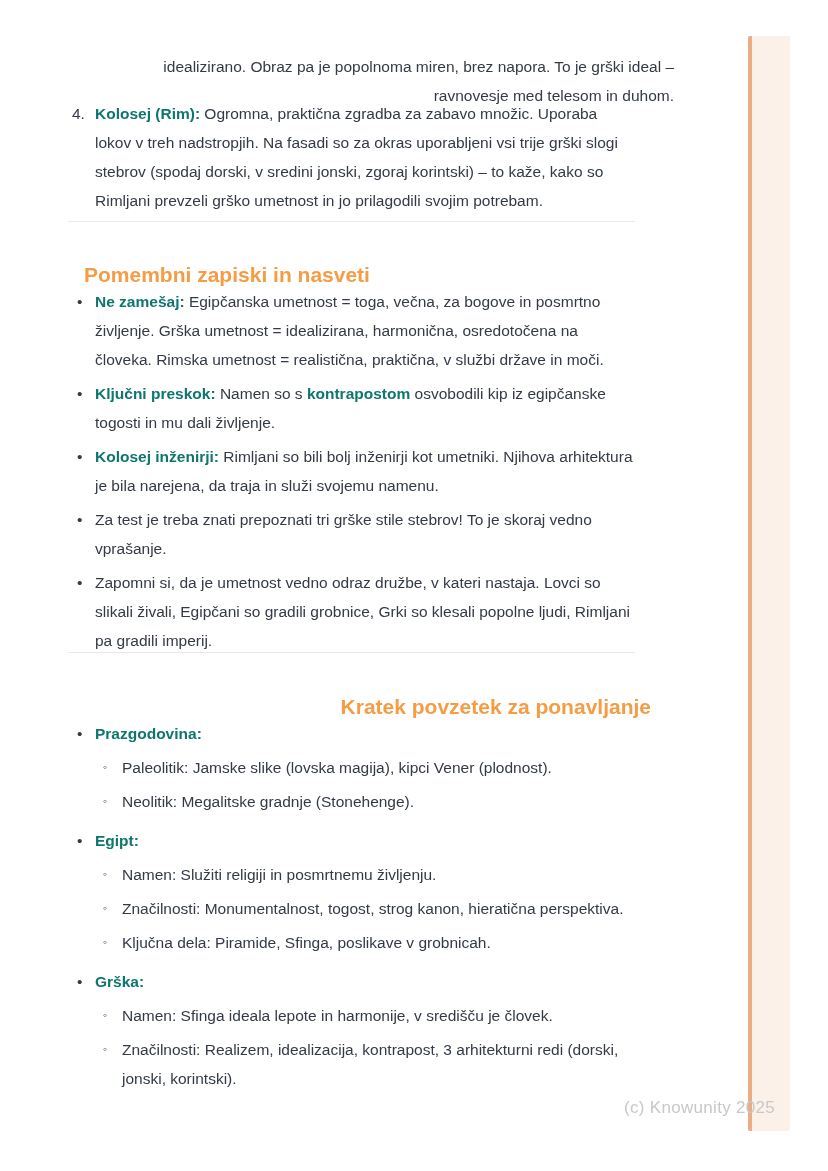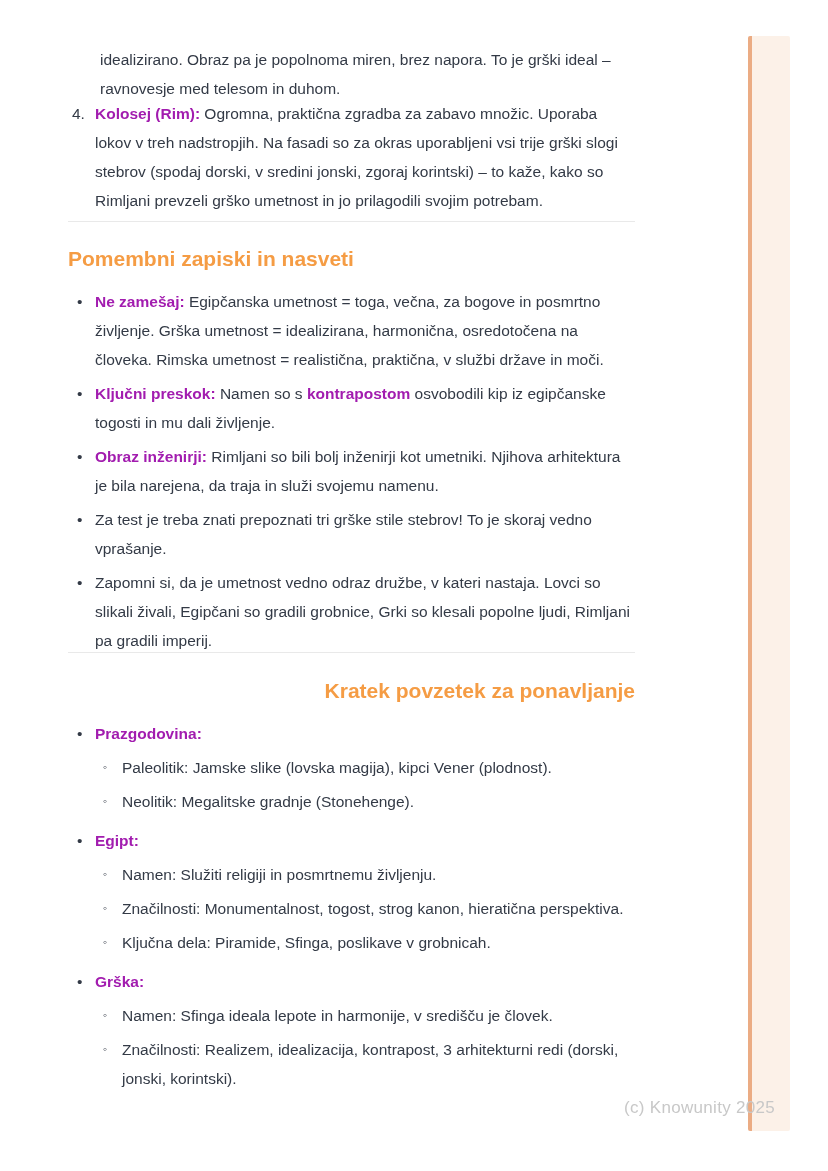--- a/index.html
+++ b/index.html
@@ -4,31 +4,31 @@
 <style>
   html,body{margin:0;padding:0;}
   body{
     width:828px;height:1171px;position:relative;background:#ffffff;
     font-family:"Liberation Sans","DejaVu Sans",sans-serif;
     color:#333a46;font-size:15.5px;line-height:29px;
     -webkit-font-smoothing:antialiased;overflow:hidden;
   }
   .abs{position:absolute;}
   .content-col{left:68px;width:567px;}
-  .para{margin:5px;padding-left:27px;}
+  .para{margin:12px;padding-left:27px;text-align:right;}
   .divider{height:1px;background:#e9e9e9;width:567px;}
   h2.section-heading{
-    margin:0;font-size:21px;line-height:26px;font-weight:700;color:#f59c44;
+    margin:16px;font-size:21px;line-height:26px;font-weight:700;color:#f59c44;
   }
   ul.blist{list-style:none;margin:0;padding:0;}
   ul.blist > li{display:flex;margin:0 0 5px 0;}
   .marker{flex:0 0 27px;box-sizing:border-box;padding-left:9px;color:#333a46;}
   .num-marker{flex:0 0 27px;box-sizing:border-box;padding-left:4px;}
   .li-text{flex:1 1 auto;}
-  .bold{font-weight:700;color:#a21caf;}
+  .bold{font-weight:700;color:#0f766e;}
   ul.sublist{list-style:none;margin:5px 0 0 0;padding:0;}
   ul.sublist > li{display:flex;margin:0 0 5px 0;}
   .sub-marker{flex:0 0 27px;box-sizing:border-box;padding-left:8px;font-size:12px;color:#333a46;}
   .side-strip{
     left:748px;top:36px;width:42px;height:1095px;
     background:#fcf1e8;border-left:4px solid #ebac84;box-sizing:border-box;
     border-radius:2px;
   }
   .footer-note{
     right:53px;top:1100px;font-size:17px;line-height:16px;color:#c8c8c8;
@@ -58,21 +58,21 @@
     <li>
       <span class="marker">•</span>
       <span class="li-text"><span class="bold">Ne zamešaj:</span><span> Egipčanska umetnost = toga, večna, za bogove in posmrtno življenje. Grška umetnost = idealizirana, harmonična, osredotočena na človeka. Rimska umetnost = realistična, praktična, v službi države in moči.</span></span>
     </li>
     <li>
       <span class="marker">•</span>
       <span class="li-text"><span class="bold">Ključni preskok:</span><span> Namen so s </span><span class="bold">kontrapostom</span><span> osvobodili kip iz egipčanske togosti in mu dali življenje.</span></span>
     </li>
     <li>
       <span class="marker">•</span>
-      <span class="li-text"><span class="bold">Obraz inženirji:</span><span> Rimljani so bili bolj inženirji kot umetniki. Njihova arhitektura je bila narejena, da traja in služi svojemu namenu.</span></span>
+      <span class="li-text"><span class="bold">Kolosej inženirji:</span><span> Rimljani so bili bolj inženirji kot umetniki. Njihova arhitektura je bila narejena, da traja in služi svojemu namenu.</span></span>
     </li>
     <li>
       <span class="marker">•</span>
       <span class="li-text"><span>Za test je treba znati prepoznati tri grške stile stebrov! To je skoraj vedno vprašanje.</span></span>
     </li>
     <li>
       <span class="marker">•</span>
       <span class="li-text"><span>Zapomni si, da je umetnost vedno odraz družbe, v kateri nastaja. Lovci so slikali živali, Egipčani so gradili grobnice, Grki so klesali popolne ljudi, Rimljani pa gradili imperij.</span></span>
     </li>
   </ul>

